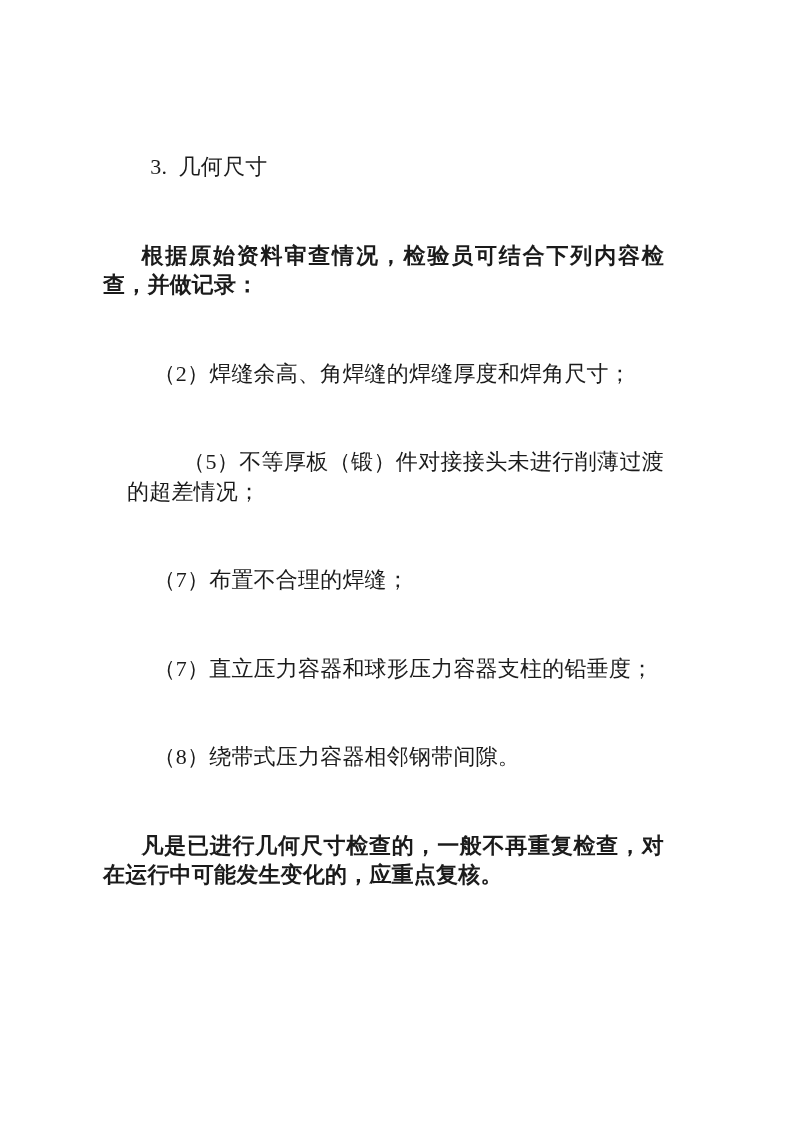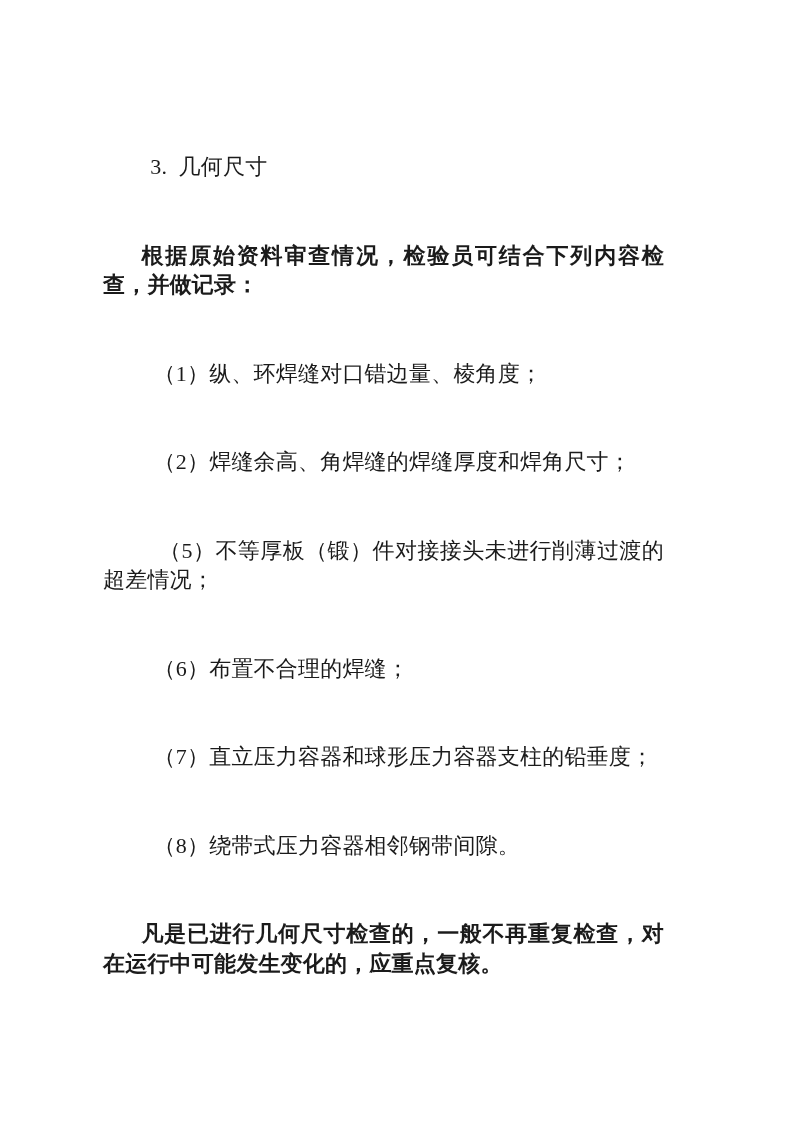--- a/index.html
+++ b/index.html
@@ -35,33 +35,32 @@
     white-space: pre-wrap;
     word-break: break-all;
   }
   .para {
     margin: 0;
     padding: 0;
   }
   .p-heading { text-indent: 2.15em; }
   .p-body    { text-indent: 1.75em; font-weight: bold; }
   .p-item    { text-indent: 2.3em;  }
-  .p-item5   { text-indent: 2.55em; }
+  .p-item5   { text-indent: 2.55em; margin-left: 24px; }
 </style>
 </head>
 <body>
 
 <div class="doc-page">
   <div class="doc-text">
     <p class="para p-heading">3.  几何尺寸</p>
     <p class="para p-body">根据原始资料审查情况，检验员可结合下列内容检查，并做记录：</p>
-    <p class="para p-item">（1）纵、环焊缝对口错边量、棱角度；</p>
     <p class="para p-item">（2）焊缝余高、角焊缝的焊缝厚度和焊角尺寸；</p>
     <p class="para p-item5">（5）不等厚板（锻）件对接接头未进行削薄过渡的超差情况；</p>
-    <p class="para p-item">（6）布置不合理的焊缝；</p>
+    <p class="para p-item">（7）布置不合理的焊缝；</p>
     <p class="para p-item">（7）直立压力容器和球形压力容器支柱的铅垂度；</p>
     <p class="para p-item">（8）绕带式压力容器相邻钢带间隙。</p>
     <p class="para p-body">凡是已进行几何尺寸检查的，一般不再重复检查，对在运行中可能发生变化的，应重点复核。</p>
     
     
     
     
     
     
     

